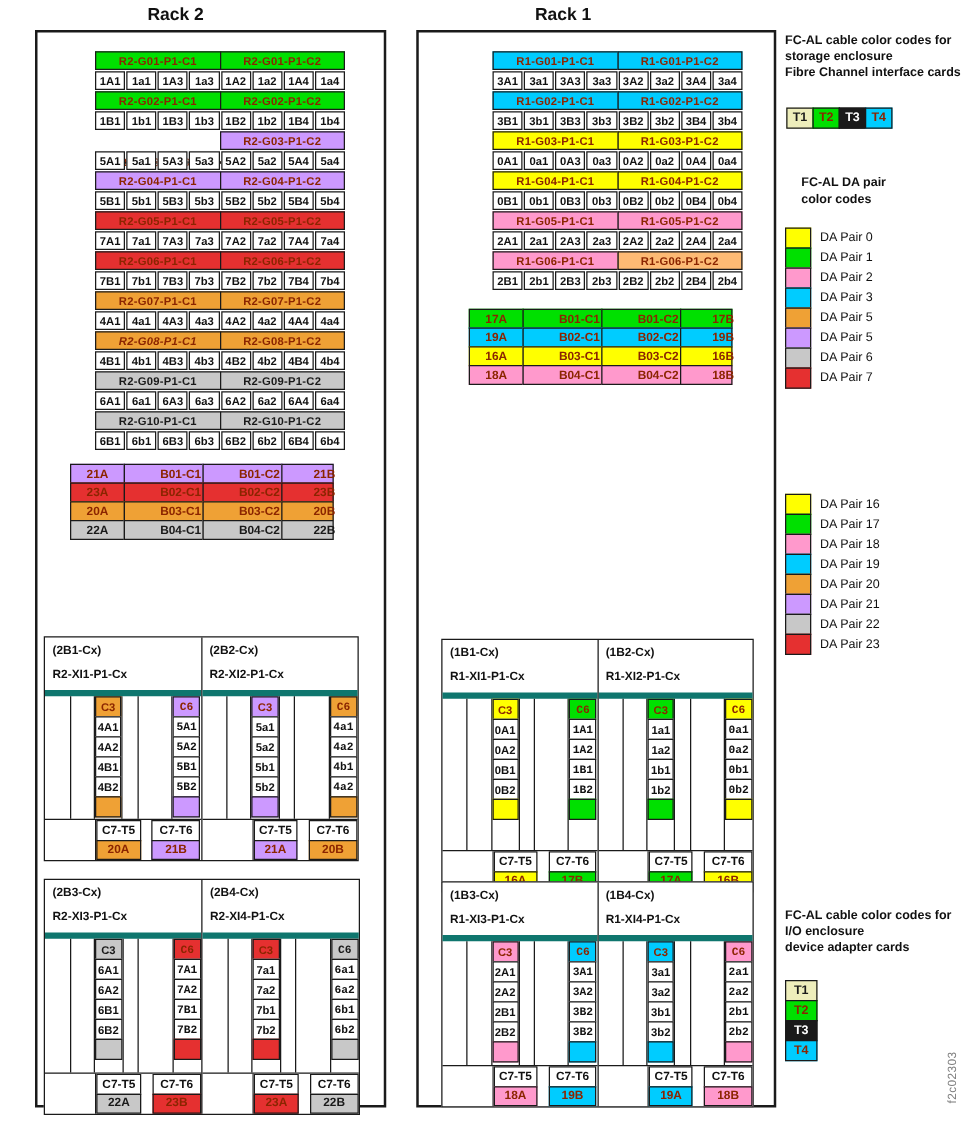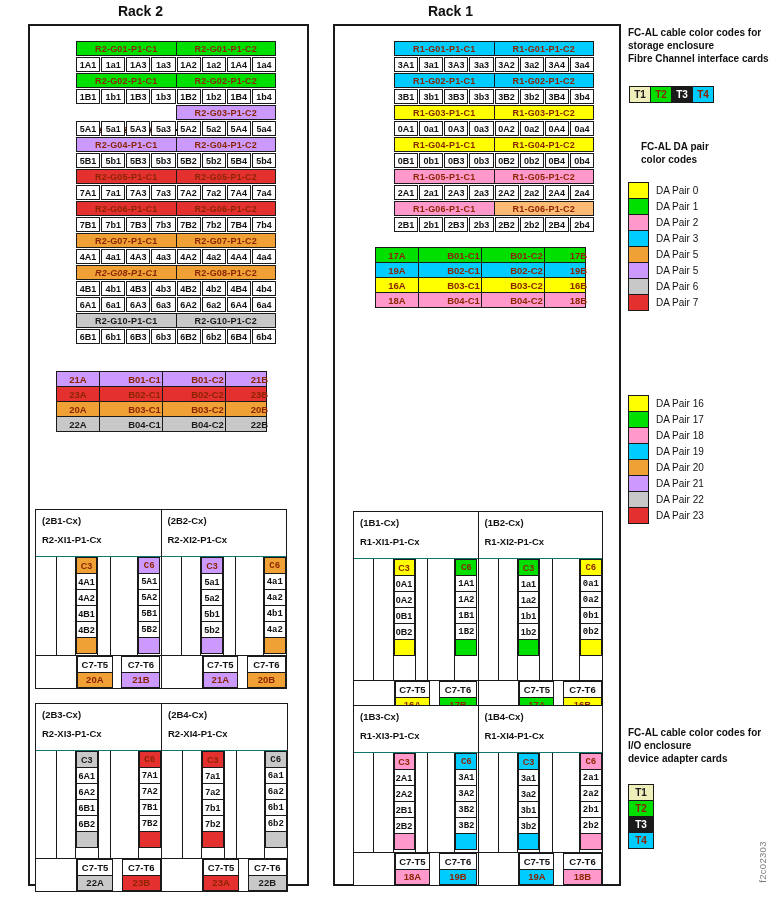--- a/index.html
+++ b/index.html
@@ -27,21 +27,21 @@
   .brow + .brow{margin-top:-1px;}
   .bcell{border:1px solid #1a1a1a;box-sizing:border-box;font-size:9.5px;font-weight:bold;
          display:flex;align-items:center;justify-content:center;}
   .bcell + .bcell{margin-left:-1px;padding-left:27px;}
   .b0{width:44px;} .b1{width:64px;} .b2{width:64px;} .b3{width:42px;}
 
   
   .io-section{position:absolute;border:1px solid #1a1a1a;box-sizing:border-box;display:flex;background:#fff;}
   .panel{flex:1;display:flex;flex-direction:column;min-width:0;}
   .panel + .panel{border-left:1px solid #1a1a1a;}
-  .phead{height:47px;border-bottom:1px solid #0f766e;box-sizing:border-box;padding:5px 24px 0 6px;
+  .phead{height:47px;border-bottom:5px solid #0f766e;box-sizing:border-box;padding:5px 24px 0 6px;
          font-size:9.5px;font-weight:bold;color:#111;}
   .phead .card{margin-top:8px;}
   .pmid{flex:1;display:flex;min-height:0;}
   .strip{box-sizing:border-box;border-right:1px solid #1a1a1a;}
   .strip:last-child{border-right:none;}
   .s0{width:16.5%;} .s1{width:15.5%;} .s2{width:18%;} .s3{width:10%;} .s4{width:22%;} .s5{width:18%;font-family:Liberation Mono, monospace;}
   .cbox{height:17px;border:1px solid #1a1a1a;box-sizing:border-box;font-size:9px;font-weight:bold;
         display:flex;align-items:center;justify-content:center;}
   .cbox + .cbox{margin-top:-1px;}
   .cport{background:#fff;color:#111;}
@@ -184,20 +184,24 @@
       <div class="prow">
         <div class="pcell">4B1</div>
         <div class="pcell">4b1</div>
         <div class="pcell">4B3</div>
         <div class="pcell">4b3</div>
         <div class="pcell">4B2</div>
         <div class="pcell">4b2</div>
         <div class="pcell">4B4</div>
         <div class="pcell">4b4</div>
       </div>
+      <div class="ghead-row">
+        <div class="ghead" style="background: rgb(200, 200, 200); color: rgb(26, 26, 26);">R2-G09-P1-C1</div>
+        <div class="ghead" style="background: rgb(200, 200, 200); color: rgb(26, 26, 26);">R2-G09-P1-C2</div>
+      </div>
       <div class="prow">
         <div class="pcell">6A1</div>
         <div class="pcell">6a1</div>
         <div class="pcell">6A3</div>
         <div class="pcell">6a3</div>
         <div class="pcell">6A2</div>
         <div class="pcell">6a2</div>
         <div class="pcell">6A4</div>
         <div class="pcell">6a4</div>
       </div>

